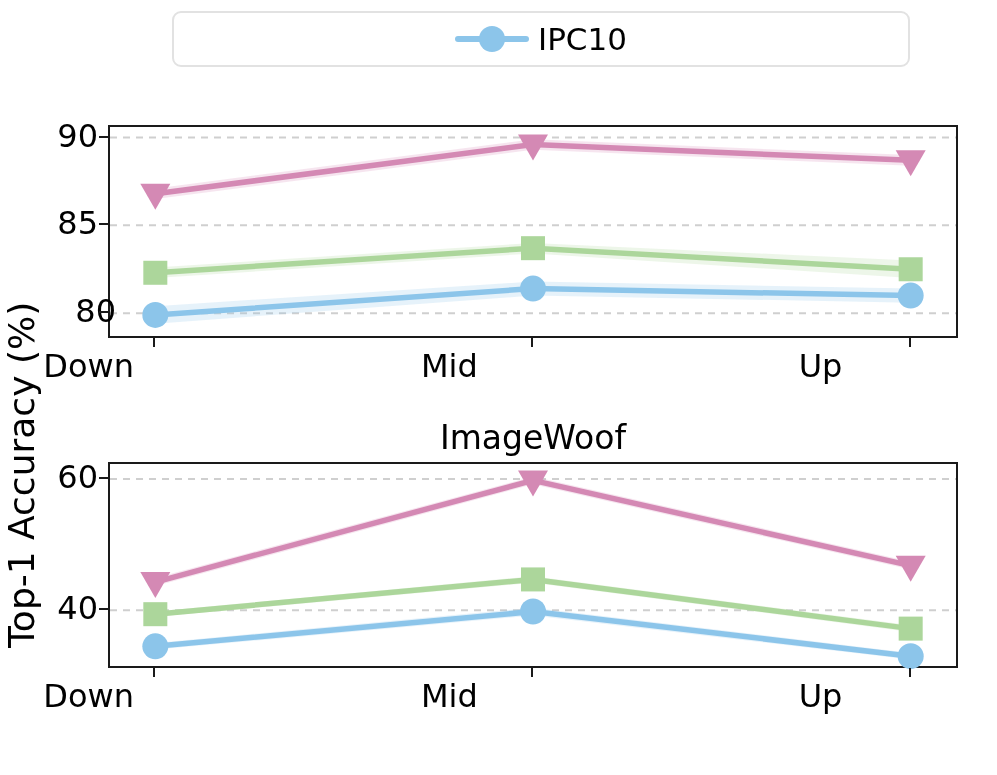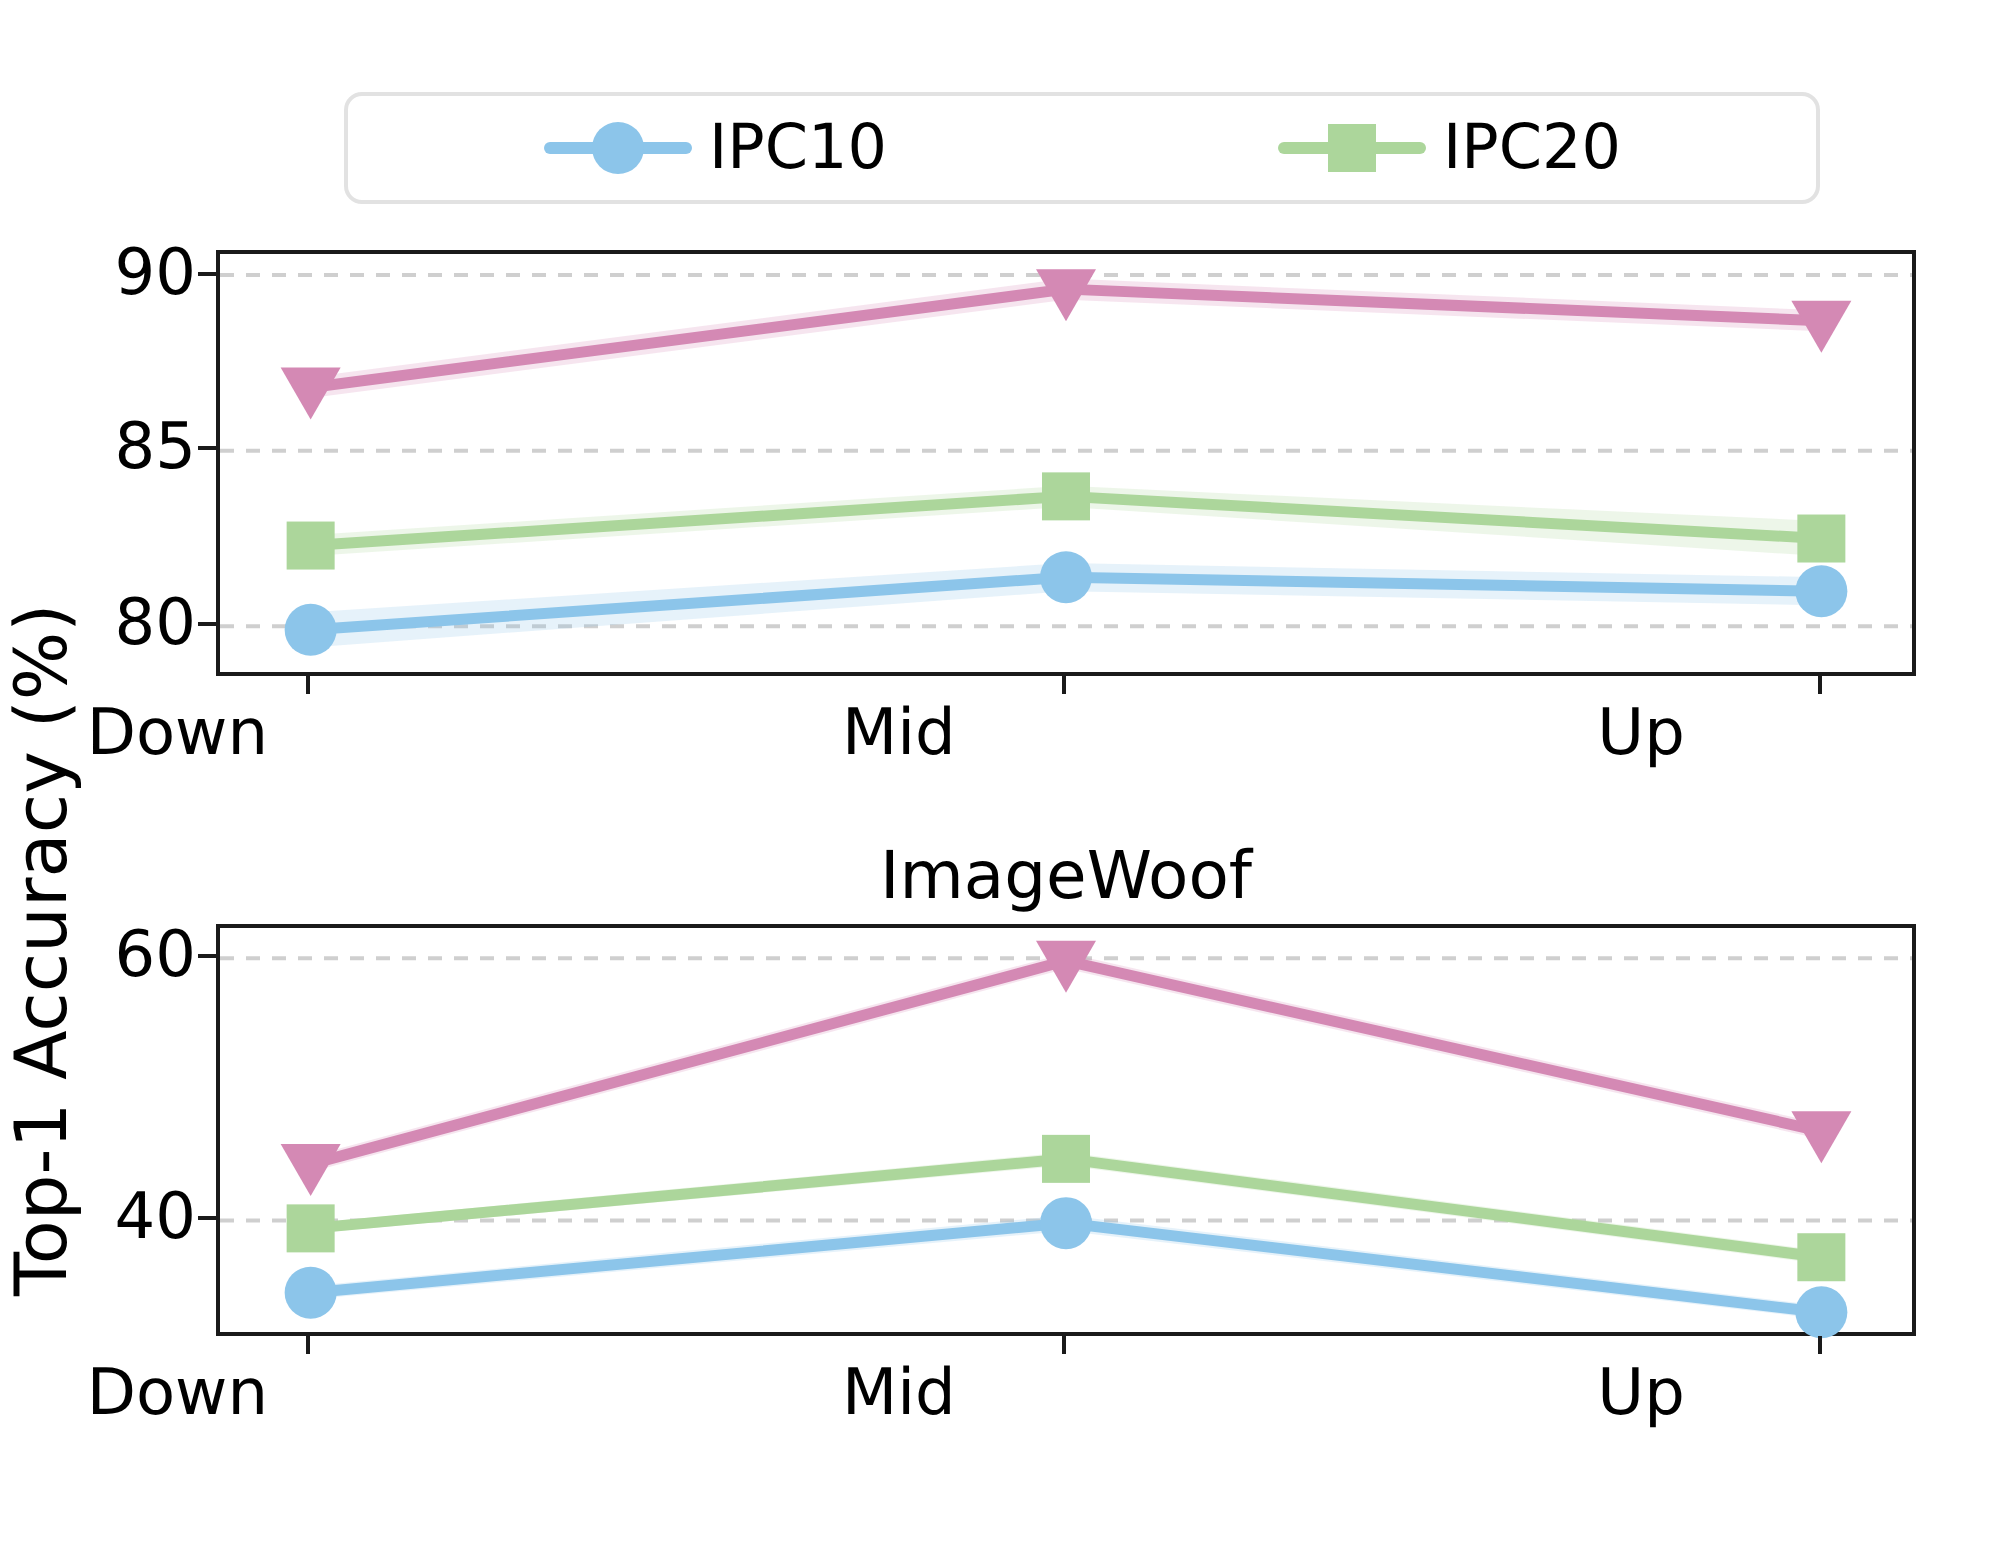--- a/index.html
+++ b/index.html
@@ -41,34 +41,27 @@
   .yaxis-label{position:absolute;font-size:36px;line-height:36px;
                white-space:nowrap;transform-origin:0 0;
                transform:rotate(-90deg);}
   .plot-svg{position:absolute;left:0;top:0;overflow:visible;}
 </style>
 </head>
 <body>
 
 <div class="figure">
 
-  <div class="legend" style="border-color: rgb(226, 226, 226); margin-top: 35px;">
+  <div class="legend" style="border-color: rgb(226, 226, 226);">
     <div class="legend-entry">
       <span class="legend-sample">
         <span class="legend-line" id="lg-line-0" style="background: rgb(140, 197, 234);"></span>
         <span class="legend-mark mk-circle" id="lg-mark-0" style="background: rgb(140, 197, 234);"></span>
       </span>
       <span class="legend-label">IPC10</span>
-    </div>
-    <div class="legend-entry">
-      <span class="legend-sample">
-        <span class="legend-line" id="lg-line-1" style="background: rgb(172, 214, 155);"></span>
-        <span class="legend-mark mk-square" id="lg-mark-1" style="background: rgb(172, 214, 155);"></span>
-      </span>
-      <span class="legend-label">IPC20</span>
     </div>
   </div>
 
   <div class="yaxis-label" style="left:4px;top:648px;">Top-1 Accuracy (%)</div>
 
 
   <div class="axes" id="axes-0" style="left:108px;top:125px;width:850px;height:213px;">
     <svg class="plot-svg" id="svg-0" width="846" height="209">
         <line x1="0" y1="186.1680672268908" x2="846" y2="186.1680672268908" stroke="#cfcfcf" stroke-width="2" stroke-dasharray="7,6"></line>
         <line x1="0" y1="98.35294117647057" x2="846" y2="98.35294117647057" stroke="#cfcfcf" stroke-width="2" stroke-dasharray="7,6"></line>
@@ -110,21 +103,21 @@
         <rect x="411" y="103.4285714285714" width="24" height="24" fill="#ACD69B"></rect>
         <rect x="788.6785714285714" y="152.6168831168831" width="24" height="24" fill="#ACD69B"></rect>
         <polygon points="30.321428571428562,108.05194805194806 60.32142857142856,108.05194805194806 45.32142857142856,134.05194805194805" fill="#D489B4"></polygon>
         <polygon points="408,6.396103896103909 438,6.396103896103909 423,32.39610389610391" fill="#D489B4"></polygon>
         <polygon points="785.6785714285714,91.65584415584416 815.6785714285714,91.65584415584416 800.6785714285714,117.65584415584416" fill="#D489B4"></polygon>
       </svg>
   </div>
 
 
   <div id="decor-layer">
-      <div class="ytick-label" style="left:14px;top:295.1680672268908px;width:84px;">80</div>
+      <div class="ytick-label" style="left:32px;top:295.1680672268908px;width:84px;">80</div>
       <div class="ytick-mark" style="left:99px;top:311.1680672268908px;"></div>
       <div class="ytick-label" style="left:14px;top:207.35294117647055px;width:84px;">85</div>
       <div class="ytick-mark" style="left:99px;top:223.35294117647055px;"></div>
       <div class="ytick-label" style="left:14px;top:119.53781512605033px;width:84px;">90</div>
       <div class="ytick-mark" style="left:99px;top:135.53781512605033px;"></div>
       <div class="xtick-mark" style="left:153.32142857142856px;top:338px;"></div>
       <div class="xtick-label" style="left:43.321428571428555px;top:350px;width:220px;">Down</div>
       <div class="xtick-mark" style="left:531px;top:338px;"></div>
       <div class="xtick-label" style="left:421px;top:350px;width:220px;">Mid</div>
       <div class="xtick-mark" style="left:908.6785714285714px;top:338px;"></div>

